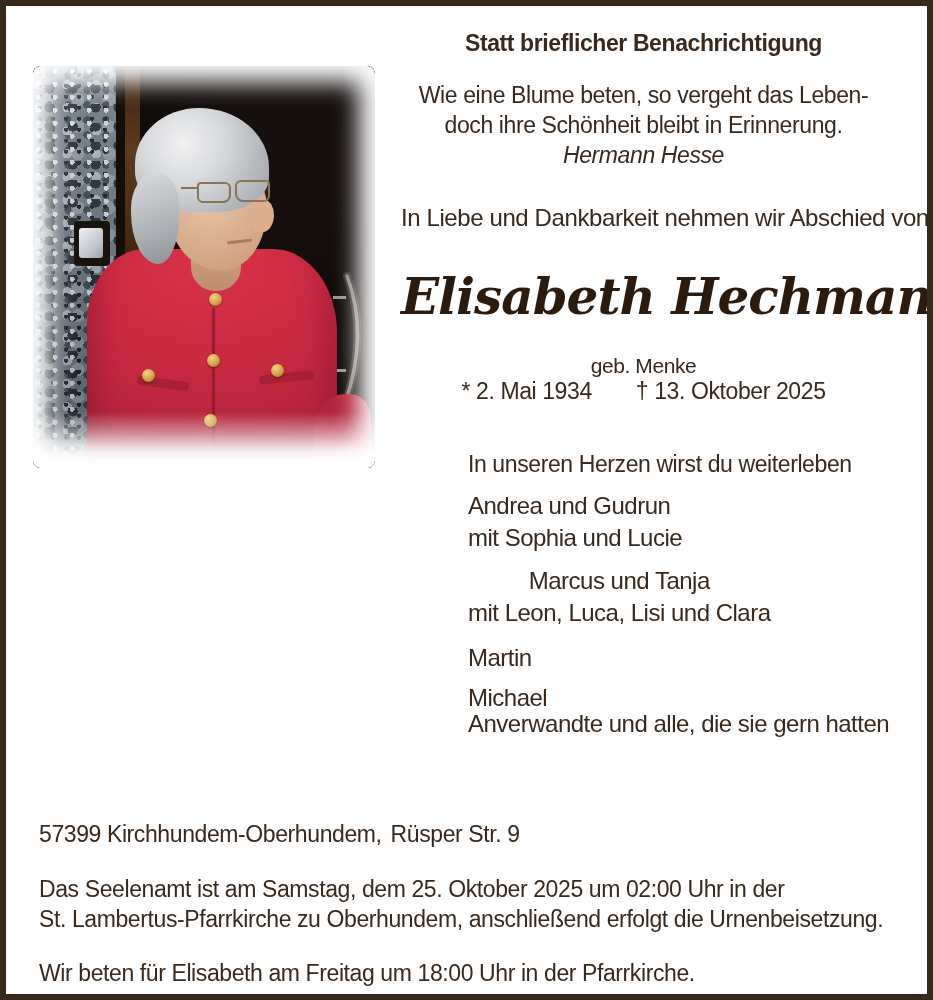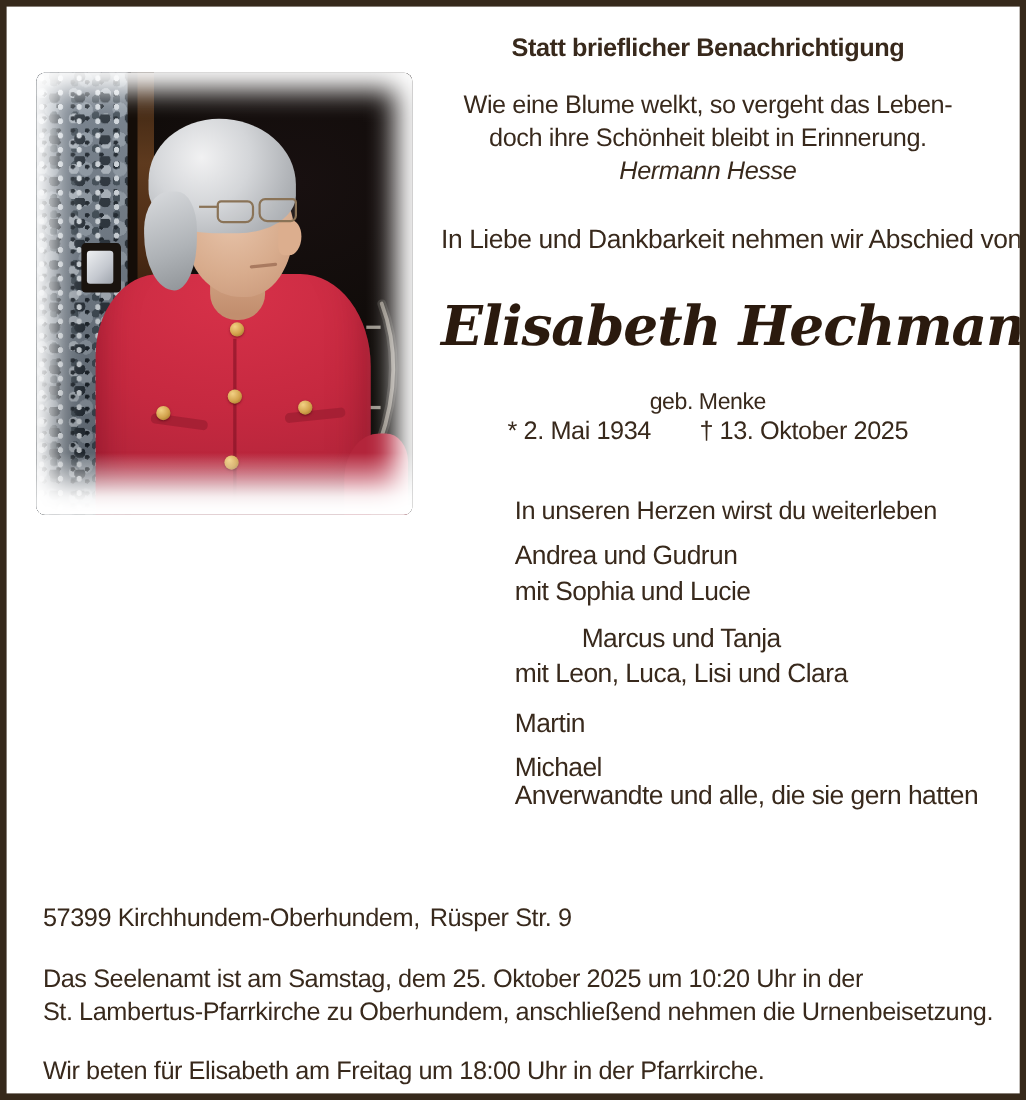--- a/index.html
+++ b/index.html
@@ -174,21 +174,21 @@
     <div class="w-btn b2"></div>
     <div class="w-btn b3"></div>
     <div class="w-btn b4"></div>
     <div class="w-btn b5"></div>
     <div class="ph-fade"></div>
   </div>
 
   <div class="txt preamble center">Statt brieflicher Benachrichtigung</div>
 
   <div class="txt quote center">
-    <div>Wie eine Blume welkt, so vergeht das Leben-</div>
+    <div>Wie eine Blume beten, so vergeht das Leben-</div>
     <div>doch ihre Schönheit bleibt in Erinnerung.</div>
     <div class="italic">Hermann Hesse</div>
   </div>
 
   <div class="txt intro center">In Liebe und Dankbarkeit nehmen wir Abschied von</div>
 
   <div class="txt name center">Elisabeth Hechmann</div>
 
   <div class="txt maiden center">geb. Menke</div>
 
@@ -214,19 +214,19 @@
   </div>
   <div class="mgroup g5">
     <div>Anverwandte und alle, die sie gern hatten</div>
   </div>
 
   <div class="txt address">
     <span class="bold">57399 Kirchhundem-Oberhundem,</span><span class="street">Rüsper Str. 9</span>
   </div>
 
   <div class="txt service">
-    <div>Das Seelenamt ist am Samstag, dem 25. Oktober 2025 um 10:20 Uhr in der</div>
-    <div>St. Lambertus-Pfarrkirche zu Oberhundem, anschließend nehmen die Urnenbeisetzung.</div>
+    <div>Das Seelenamt ist am Samstag, dem 25. Oktober 2025 um 02:00 Uhr in der</div>
+    <div>St. Lambertus-Pfarrkirche zu Oberhundem, anschließend erfolgt die Urnenbeisetzung.</div>
   </div>
 
   <div class="txt prayer">Wir beten für Elisabeth am Freitag um 18:00 Uhr in der Pfarrkirche.</div>
 
 </div>
 
 </body></html>

